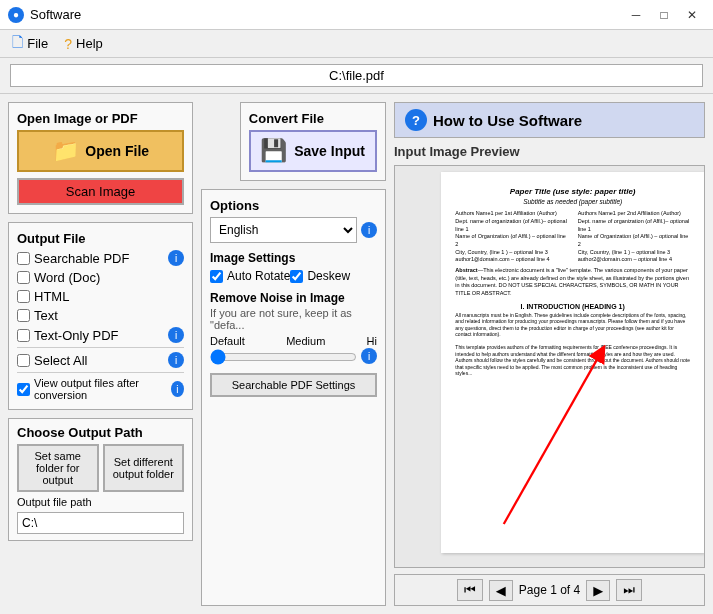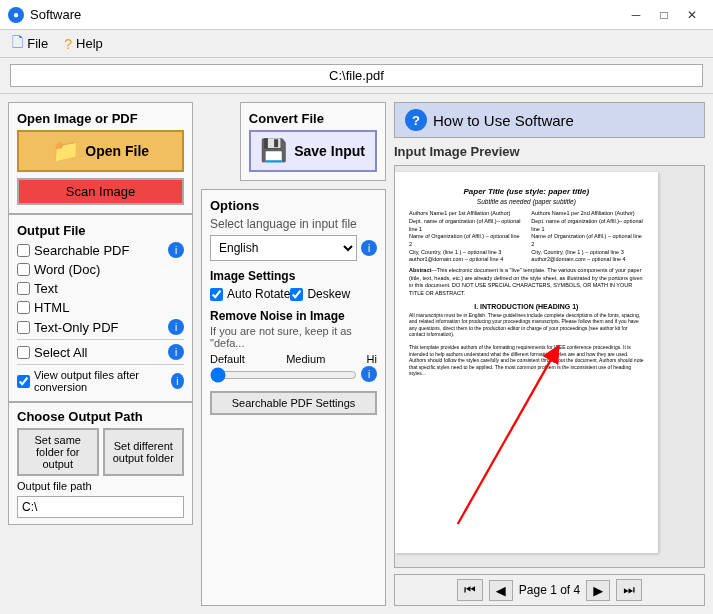--- a/index.html
+++ b/index.html
@@ -79,20 +79,21 @@
       height: calc(614px - 30px - 28px - 36px);
       padding: 8px;
       gap: 8px;
     }
 
     .left-panel {
       width: 185px;
       flex-shrink: 0;
       display: flex;
       flex-direction: column;
+      gap: 8px;
     }
 
     .section-title {
       font-weight: bold;
       font-size: 13px;
       margin-bottom: 4px;
     }
 
     .open-section {
       border: 1px solid #aaa;
@@ -319,36 +320,36 @@
       width: 22px; height: 22px;
       background: #1a73e8;
       border-radius: 50%;
       color: white;
       display: flex; align-items: center; justify-content: center;
       font-size: 13px;
       font-weight: bold;
     }
     .how-to-text {
       font-size: 15px;
-      font-weight: normal;
+      font-weight: bold;
     }
     .preview-label {
       font-size: 13px;
       font-weight: bold;
       color: #333;
     }
     .preview-area {
       flex: 1;
       border: 1px solid #aaa;
       background: #e8e8e8;
       overflow: hidden;
       position: relative;
       display: flex;
       align-items: flex-start;
-      justify-content: flex-start;
+      justify-content: flex-end;
     }
     .preview-paper {
       background: white;
       width: 85%;
       height: 95%;
       margin-top: 6px;
       padding: 14px;
       font-size: 7px;
       line-height: 1.4;
       overflow: hidden;
@@ -454,26 +455,26 @@
       <div class="checkbox-row">
         <input type="checkbox" id="cb-spdf" style="">
         <label for="cb-spdf">Searchable PDF</label>
         <div class="info-icon">i</div>
       </div>
       <div class="checkbox-row">
         <input type="checkbox" id="cb-word" style="">
         <label for="cb-word">Word (Doc)</label>
       </div>
       <div class="checkbox-row">
+        <input type="checkbox" id="cb-html" style="">
+        <label for="cb-html">HTML</label>
+      </div>
+      <div class="checkbox-row">
         <input type="checkbox" id="cb-text" style="">
         <label for="cb-text">Text</label>
-      </div>
-      <div class="checkbox-row">
-        <input type="checkbox" id="cb-html" style="">
-        <label for="cb-html">HTML</label>
       </div>
       <div class="checkbox-row">
         <input type="checkbox" id="cb-topdf" style="">
         <label for="cb-topdf">Text-Only PDF</label>
         <div class="info-icon">i</div>
       </div>
       <div class="select-all-row">
         <input type="checkbox" id="cb-all" style="">
         <label for="cb-all">Select All</label>
         <div class="info-icon">i</div>
@@ -503,21 +504,20 @@
       <div class="section-title">Convert File</div>
       <button class="save-btn">
         <span class="save-icon">💾</span>
         <span>Save Input</span>
       </button>
     </div>
 
     <div class="options-section">
       <div class="section-title">Options</div>
 
-      <div class="lang-label">Select language in input file</div>
       <div class="lang-select-row">
         <select class="lang-select">
           <option>English</option>
         </select>
         <div class="info-icon">i</div>
       </div>
 
       <div class="image-settings">
         <div style="font-weight:bold; font-size:12px; margin-bottom:4px;">Image Settings</div>
         <div class="checkboxes-row">

